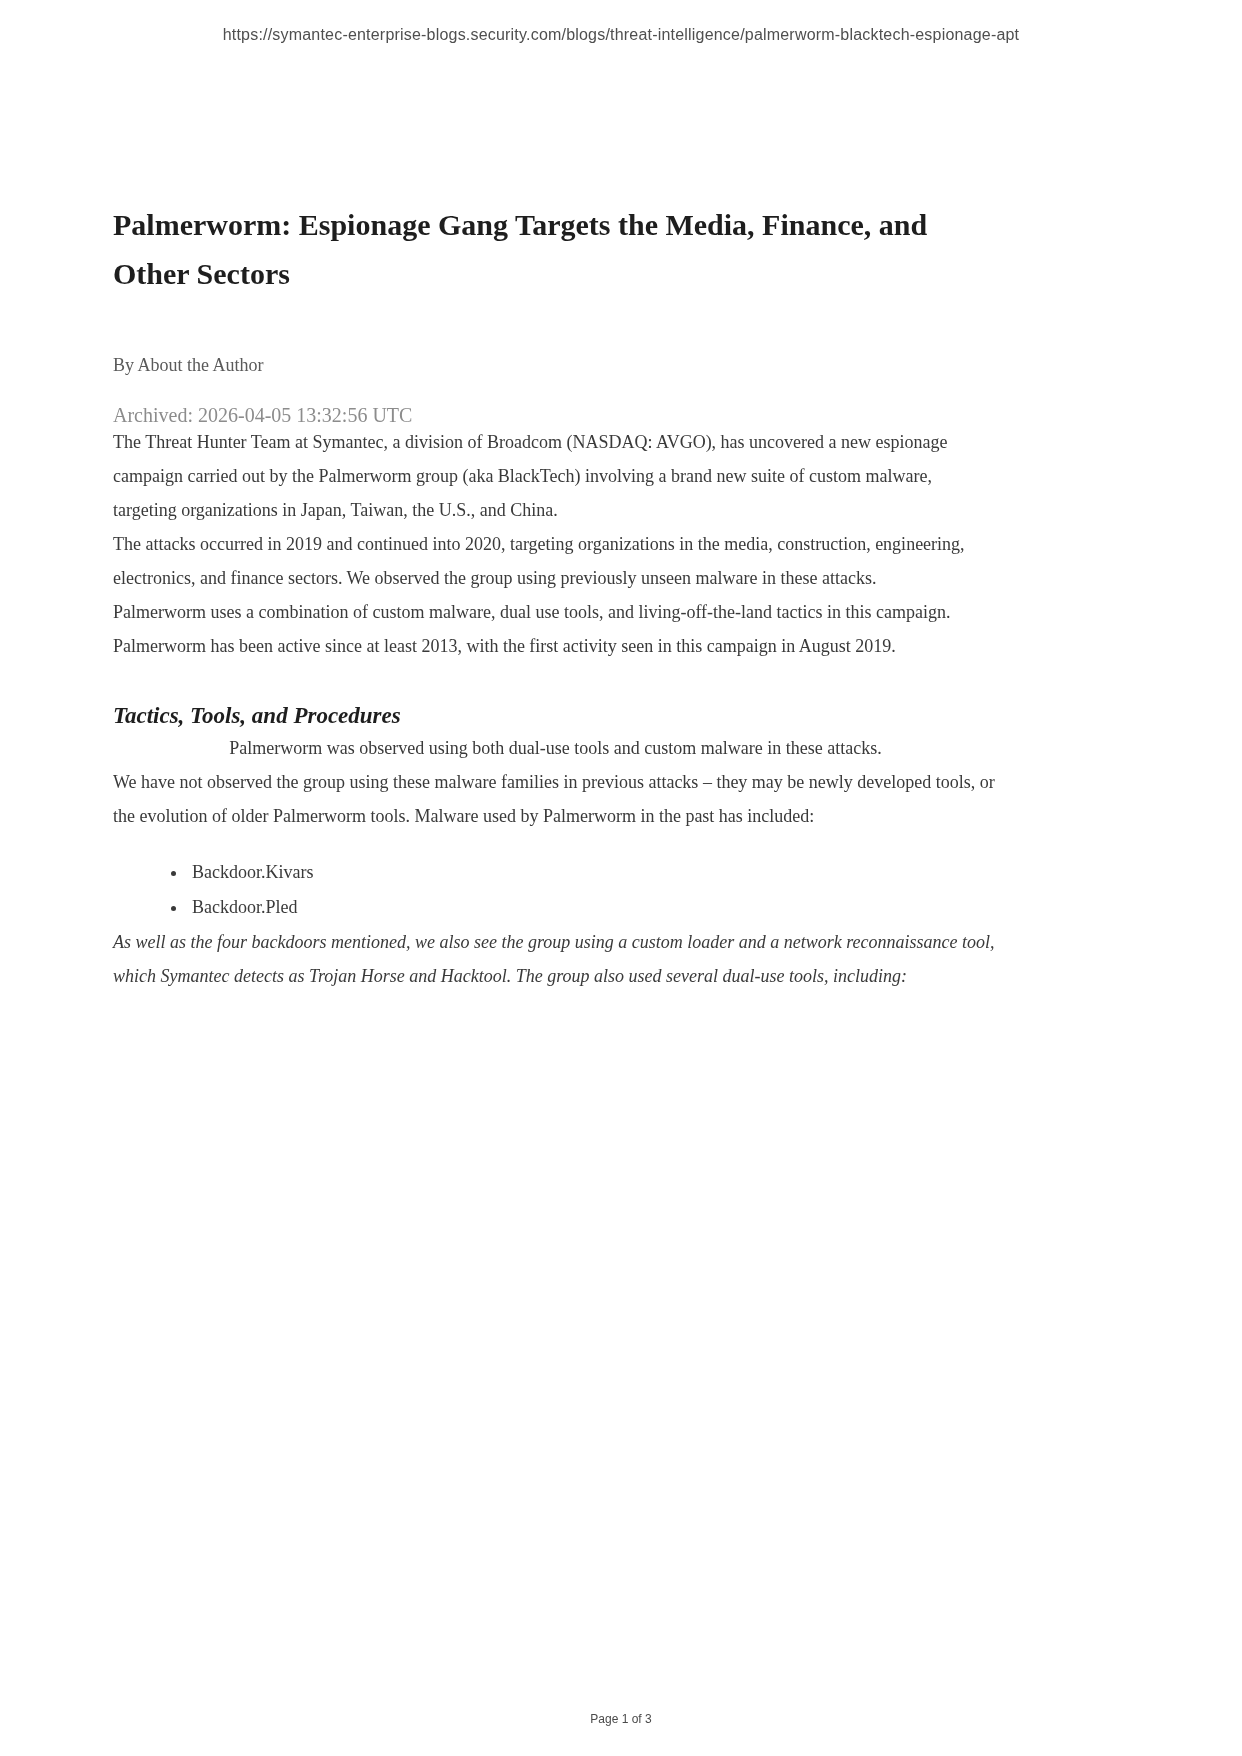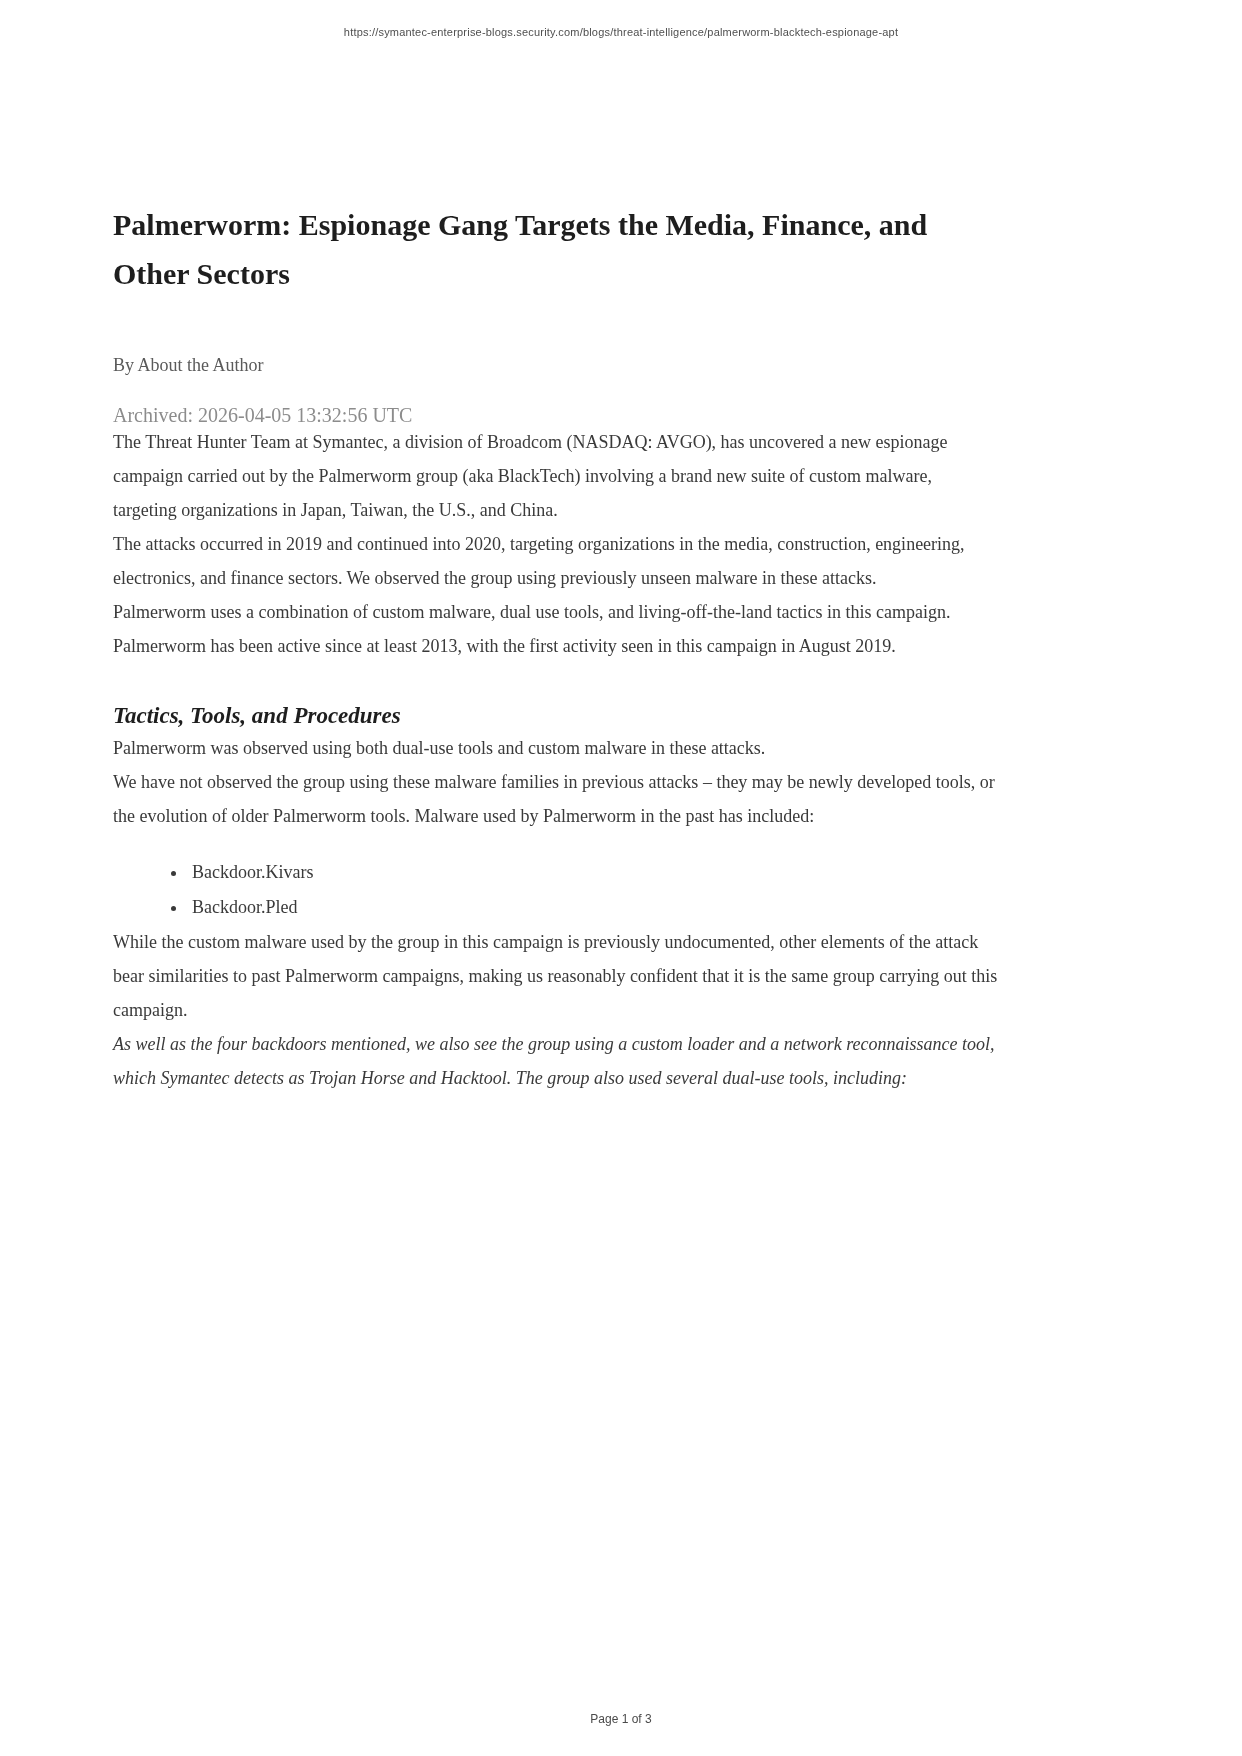--- a/index.html
+++ b/index.html
@@ -11,21 +11,21 @@
     overflow: hidden;
     font-family: "Liberation Serif", serif;
   }
   .url-header {
     position: absolute;
     top: 26px;
     left: 0;
     right: 0;
     text-align: center;
     font-family: "Liberation Sans", sans-serif;
-    font-size: 11px;
+    font-size: 16px;
     letter-spacing: 0.2px;
     color: #4f4f4f;
   }
   article {
     position: absolute;
     left: 113px;
     top: 0;
     width: 885px;
   }
   h1 {
@@ -67,21 +67,21 @@
     list-style: disc;
     font-size: 18px;
     color: #3a3a3a;
   }
   ul.malware-list li {
     line-height: 35px;
     padding-left: 4px;
   }
   .mt30 { margin-top: 30px; }
   .mt24 { margin-top: 24px; }
-  .mt32 { margin-top: 32px; }
+  .mt32 { margin-top: 32px; text-align: center; }
   .mt20 { margin-top: 20px; }
   .mt28 { margin-top: 28px; font-style: italic; }
   .page-footer {
     position: absolute;
     top: 1712px;
     left: 0;
     right: 0;
     text-align: center;
     font-family: "Liberation Sans", sans-serif;
     font-size: 12px;
@@ -115,21 +115,20 @@
 
 
 
     <p class="body mt20">We have not observed the group using these malware families in previous attacks – they may be newly developed tools, or the evolution of older Palmerworm tools. Malware used by Palmerworm in the past has included:</p>
 
     <ul class="malware-list">
       <li>Backdoor.Kivars</li>
       <li>Backdoor.Pled</li>
     </ul>
 
-    <p class="body mt24">While the custom malware used by the group in this campaign is previously undocumented, other elements of the attack bear similarities to past Palmerworm campaigns, making us reasonably confident that it is the same group carrying out this campaign.</p>
 
     <p class="body mt28">As well as the four backdoors mentioned, we also see the group using a custom loader and a network reconnaissance tool, which Symantec detects as Trojan Horse and Hacktool. The group also used several dual-use tools, including:</p>
 
   </article>
 
   <div class="page-footer">Page 1 of 3</div>
 
 </div>
 
 </body></html>

